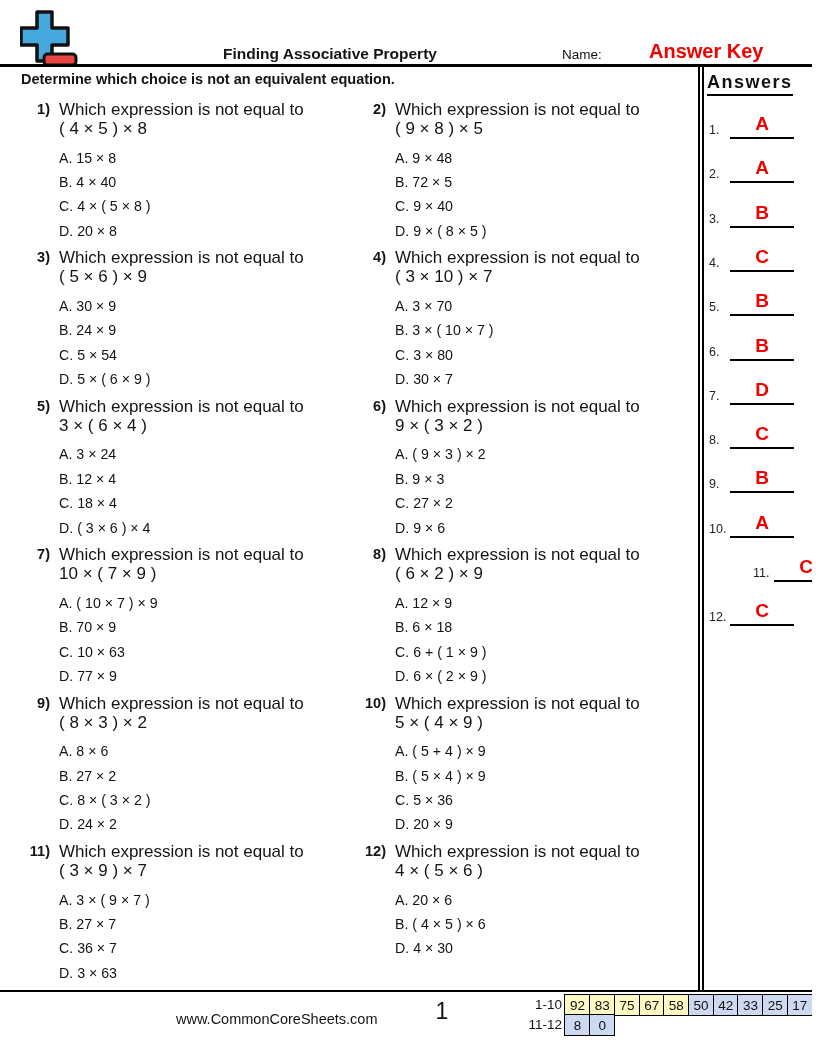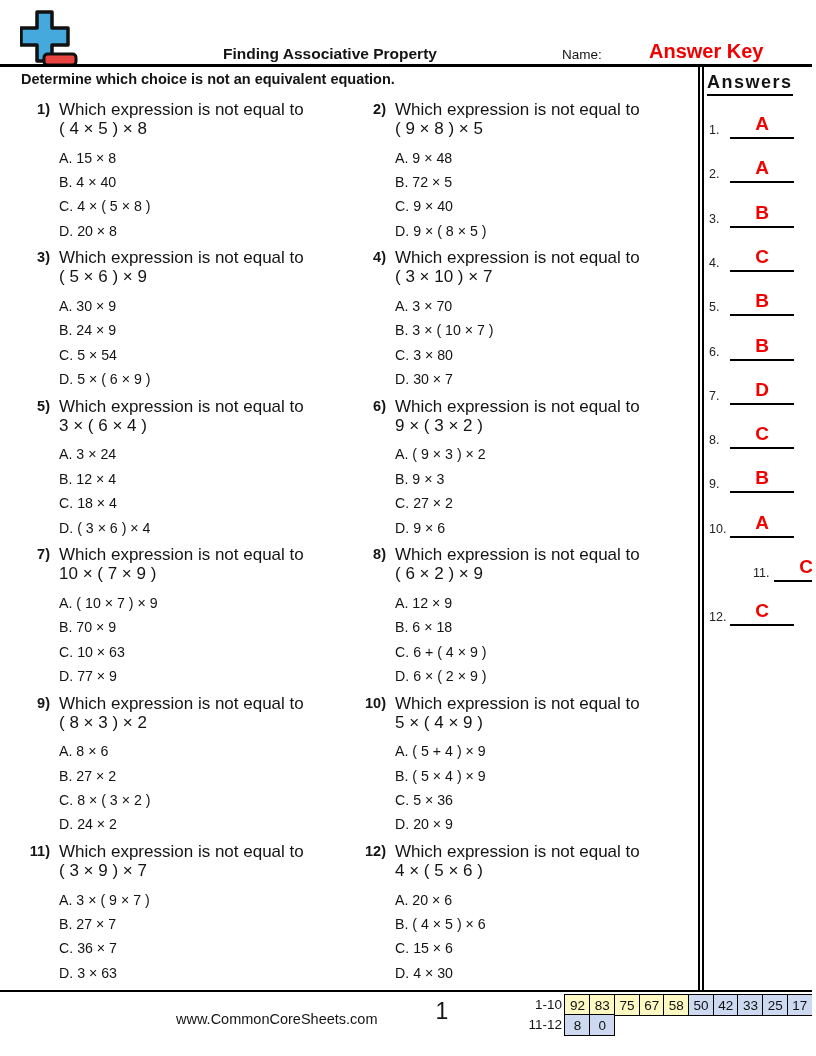--- a/index.html
+++ b/index.html
@@ -166,21 +166,21 @@
         </div>
       </div>
       <div class="q-block" style="left: 360px; top: 545.2px;">
         <div class="q-num">8)</div>
         <div class="q-body">
           <div class="q-prompt">Which expression is not equal to</div>
           <div class="q-expr">( 6 × 2 ) × 9</div>
           <div class="q-choices">
             <div class="q-choice">A. 12 × 9</div>
             <div class="q-choice">B. 6 × 18</div>
-            <div class="q-choice">C. 6 + ( 4 × 9 )</div>
+            <div class="q-choice">C. 6 + ( 1 × 9 )</div>
             <div class="q-choice">D. 6 × ( 2 × 9 )</div>
           </div>
         </div>
       </div>
       <div class="q-block" style="left: 24px; top: 693.6px;">
         <div class="q-num">9)</div>
         <div class="q-body">
           <div class="q-prompt">Which expression is not equal to</div>
           <div class="q-expr">( 8 × 3 ) × 2</div>
           <div class="q-choices">
@@ -218,21 +218,20 @@
         </div>
       </div>
       <div class="q-block" style="left: 360px; top: 842px;">
         <div class="q-num">12)</div>
         <div class="q-body">
           <div class="q-prompt">Which expression is not equal to</div>
           <div class="q-expr">4 × ( 5 × 6 )</div>
           <div class="q-choices">
             <div class="q-choice">A. 20 × 6</div>
             <div class="q-choice">B. ( 4 × 5 ) × 6</div>
-            <div class="q-choice">C. 15 × 6</div>
             <div class="q-choice">D. 4 × 30</div>
           </div>
         </div>
       </div>
     </div>
 
   <div class="vline v1"></div>
   <div class="vline v2"></div>
   <div class="answers-title">Answers</div>
   <div>

